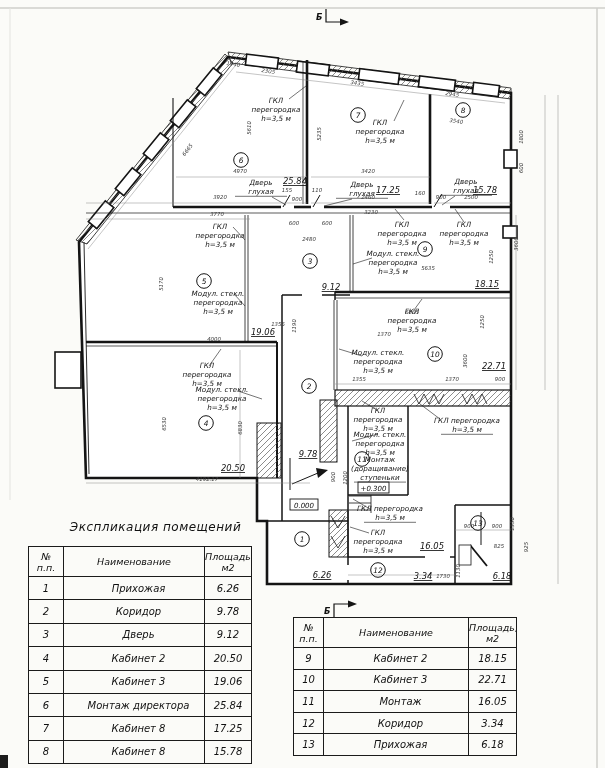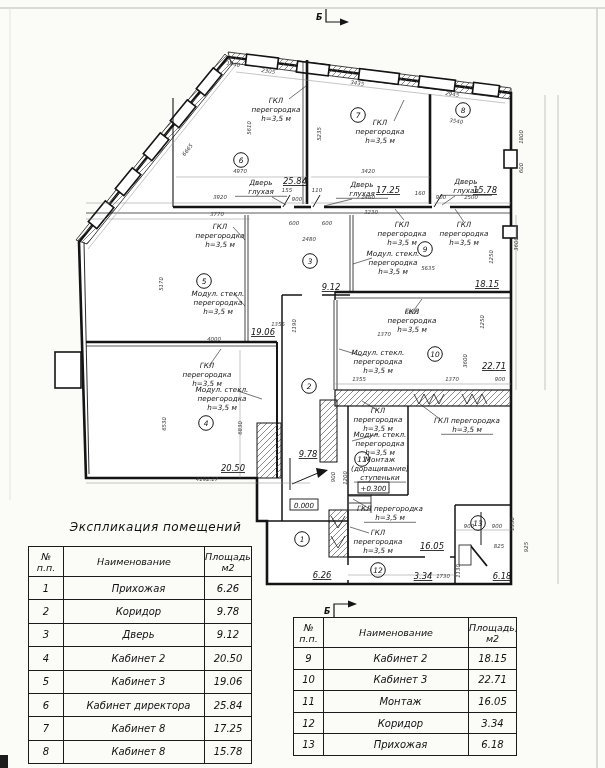--- a/index.html
+++ b/index.html
@@ -378,21 +378,21 @@
           <td class="name">Кабинет 2</td>
           <td class="area-c">20.50</td>
         </tr>
         <tr>
           <td class="num">5</td>
           <td class="name">Кабинет 3</td>
           <td class="area-c">19.06</td>
         </tr>
         <tr>
           <td class="num">6</td>
-          <td class="name">Кабинет директора</td>
+          <td class="name">Монтаж директора</td>
           <td class="area-c">25.84</td>
         </tr>
         <tr>
           <td class="num">7</td>
           <td class="name">Кабинет 8</td>
           <td class="area-c">17.25</td>
         </tr>
         <tr>
           <td class="num">8</td>
           <td class="name">Кабинет 8</td>

